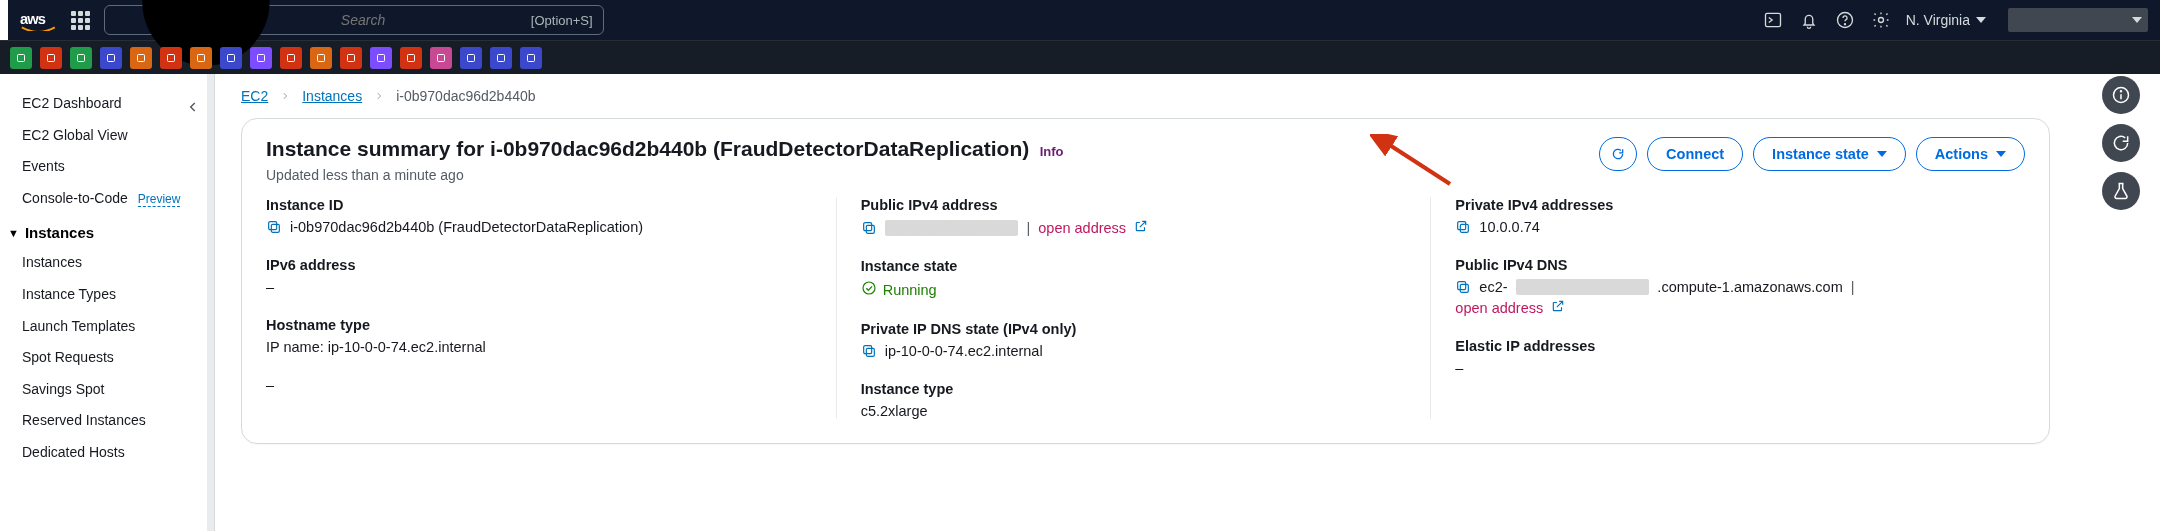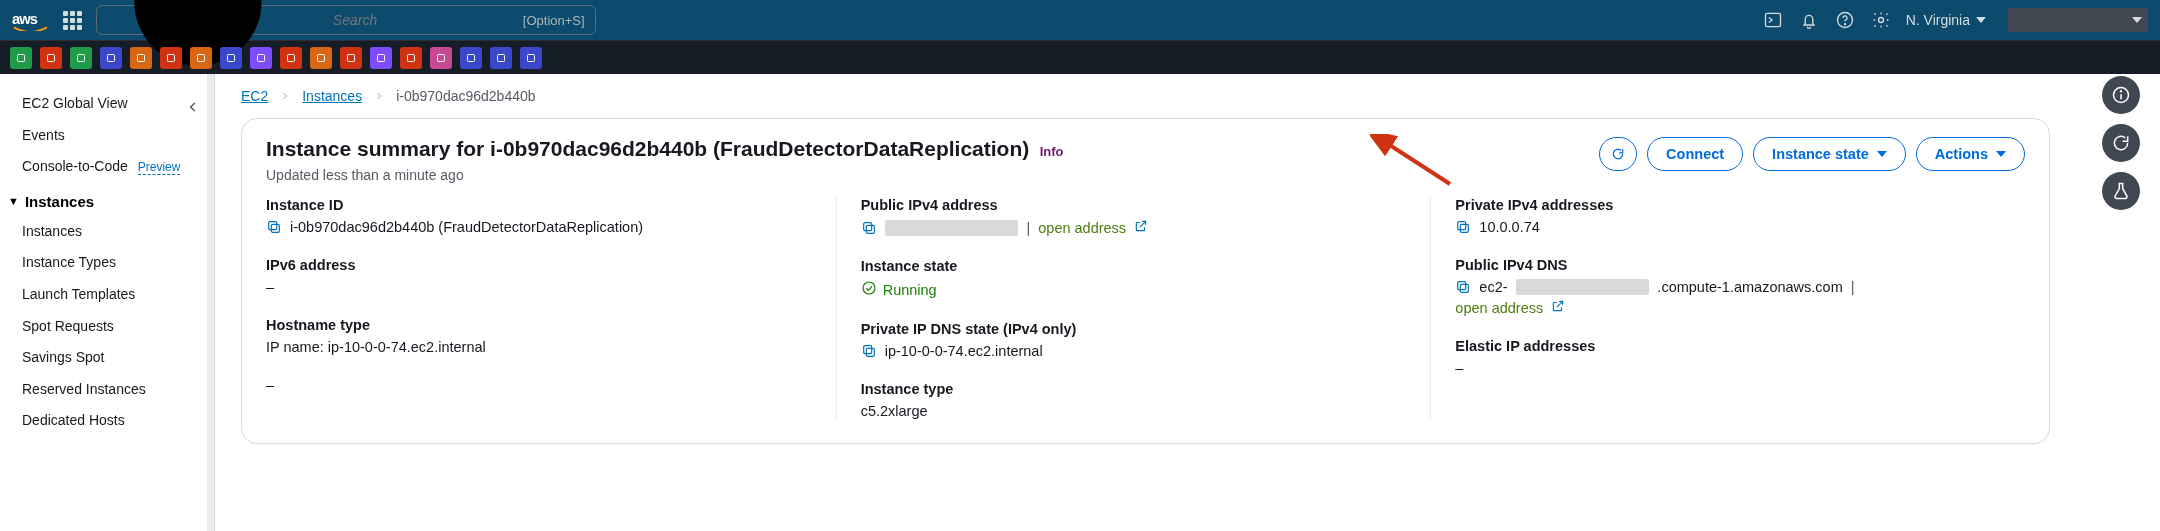--- a/index.html
+++ b/index.html
@@ -1,19 +1,19 @@
 <!DOCTYPE html>
 <html><head>
 <meta charset="utf-8">
 <style>
   * { box-sizing: border-box; margin: 0; padding: 0; font-family: "Amazon Ember", "Helvetica Neue", Arial, sans-serif; }
   html, body { width: 2160px; height: 531px; overflow: hidden; background:#fff; color:#16191f; }
 
   
-  .topnav { background:#0c4a6e; height:40px; display:flex; align-items:center; padding:0 12px; gap:14px; }
+  .topnav { background:#0f172a; height:40px; display:flex; align-items:center; padding:0 12px; gap:14px;margin-left:8px; }
   .aws-logo { color:#fff; font-weight:700; font-size:20px; letter-spacing:-1px; display:flex; align-items:center; gap:2px;}
   .aws-logo svg { height:22px; }
   .grid9 { display:grid; grid-template-columns:repeat(3,5px); grid-auto-rows:5px; gap:2px; }
   .grid9 span{ background:#d5dbdb; width:5px; height:5px; border-radius:1px;}
   .search-wrap { flex:0 0 500px; }
   .search-box { display:flex; align-items:center; border:1px solid #5f6b7a; border-radius:6px; height:30px; padding:0 10px; color:#aab7b8; gap:8px; }
   .search-box input { flex:1; background:transparent; border:none; outline:none; color:#d5dbdb; font-size:14px; font-style:italic;}
   .search-box .kbd { font-size:13px; color:#aab7b8; }
   .topnav-spacer{ flex:1; }
   .topnav-icon { width:22px; height:22px; display:flex; align-items:center; justify-content:center; color:#d5dbdb; }
@@ -60,21 +60,21 @@
 
   .cols { display:flex; margin-top:14px; }
   .col { flex:1; padding-right:20px; }
   .col + .col { border-left:1px solid #e9ebed; padding-left:24px;}
   .field { margin-bottom:22px; }
   .field-label{ font-size:14.5px; font-weight:700; color:#16191f; margin-bottom:6px;}
   .field-line{ display:flex; align-items:center; gap:8px; font-size:14.5px; color:#16191f; flex-wrap:wrap;}
   .redact{ background:#d9d9d9; color:#d9d9d9; border-radius:2px; user-select:none;}
   .copy-ic{ width:16px; height:16px; }
   .copy-ic svg{ width:16px;height:16px; stroke:#0073bb; fill:none; stroke-width:1.8;}
-  .link{ color:#4d7c0f; }
+  .link{ color:#be185d; }
   .ext-ic svg{ width:14px; height:14px; stroke:#0073bb; fill:none; stroke-width:2;}
   .ok-ic svg{ width:16px;height:16px; }
   .running{ color:#1d8102; display:inline-flex; align-items:center; gap:6px;}
   .dash{ color:#16191f;}
   .pipe{ color:#545b64;}
 
   
   .rail { position:absolute; right:20px; top:2px; display:flex; flex-direction:column; gap:10px;}
   .rail .circ{ width:38px; height:38px; border-radius:50%; background:#414750; display:flex; align-items:center; justify-content:center;}
   .rail .circ svg{ width:20px;height:20px; stroke:#fff; fill:none; stroke-width:1.8;}
@@ -243,20 +243,21 @@
 
 <div class="body">
 
   <nav class="sidebar">
     <div class="side-top">
       <span class="collapse-caret">
         <svg width="14" height="14" viewBox="0 0 24 24" stroke="#545b64" fill="none" stroke-width="2.5">
             <polyline points="15 5 8 12 15 19"></polyline>
           </svg>
       </span>
+      <a class="side-link">EC2 Dashboard</a>
       <a class="side-link">EC2 Global View</a>
       <a class="side-link">Events</a>
       <a class="side-link">
         <span>Console-to-Code</span>
         <span class="preview-tag">Preview</span>
       </a>
     </div>
     <div class="side-group">
       <span class="tri">▼</span>
       <span>Instances</span>

